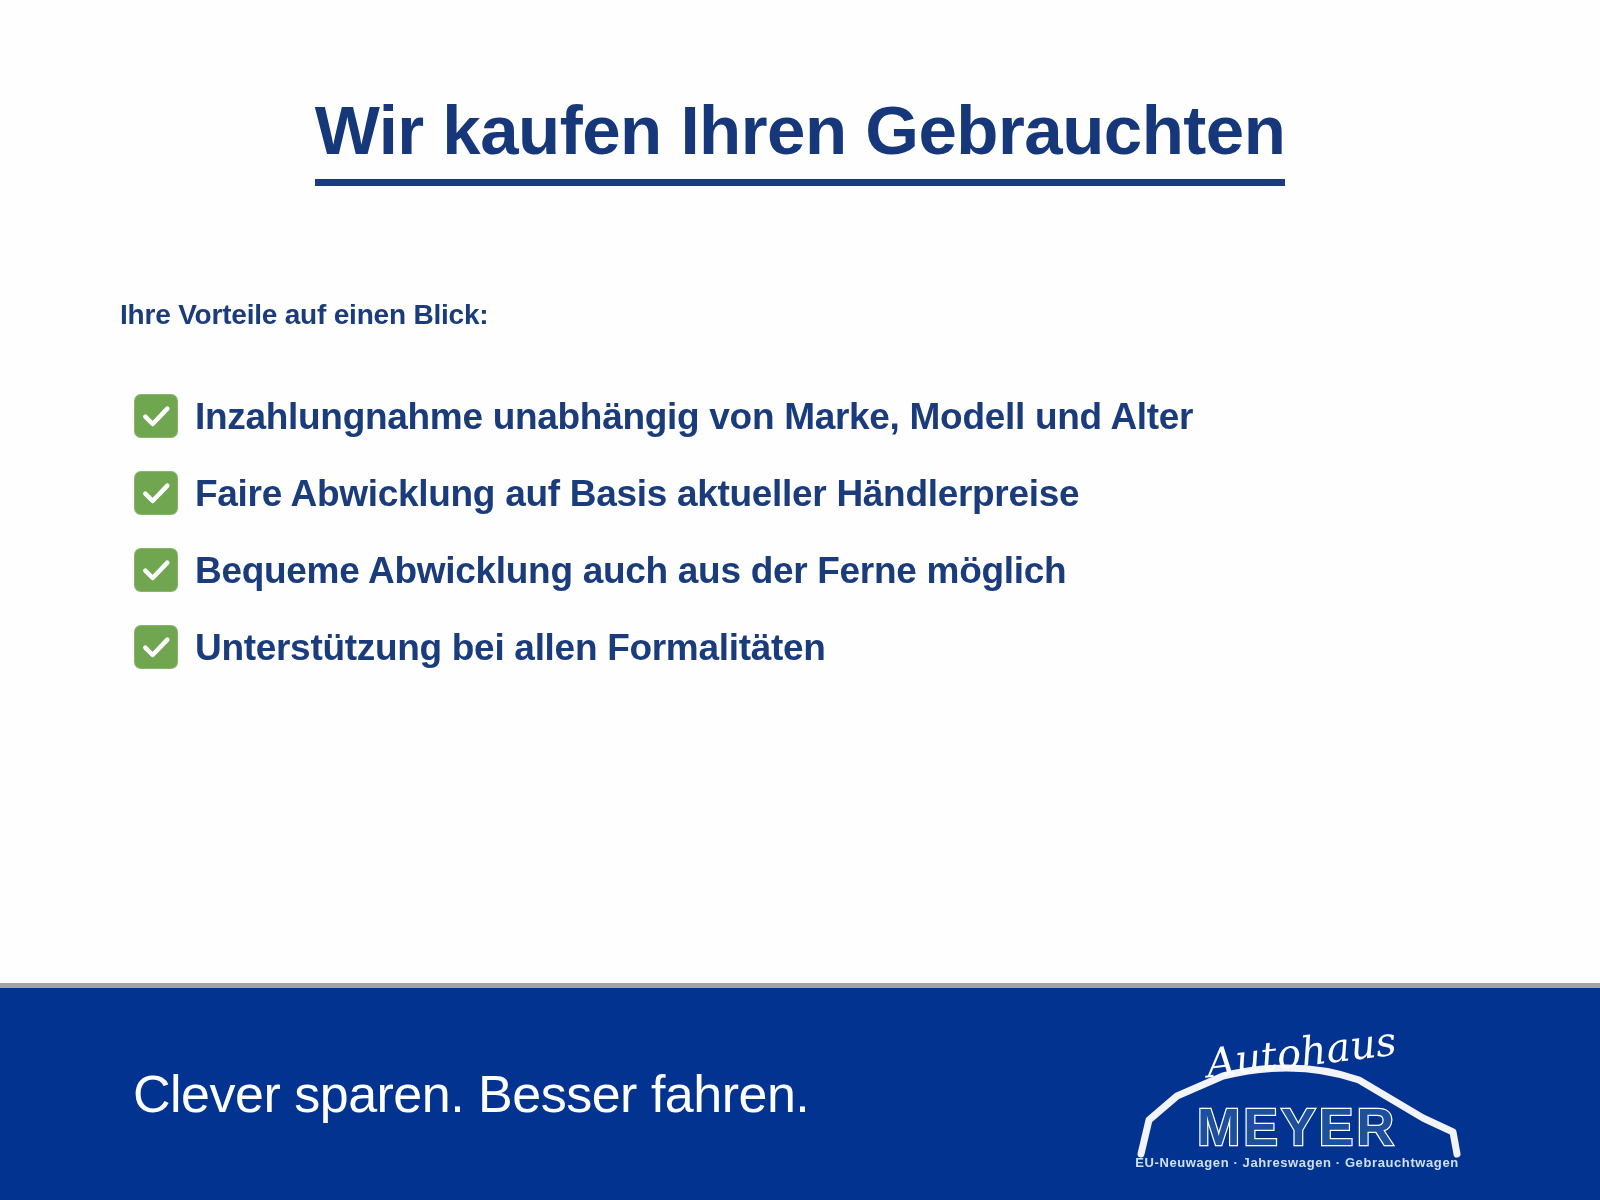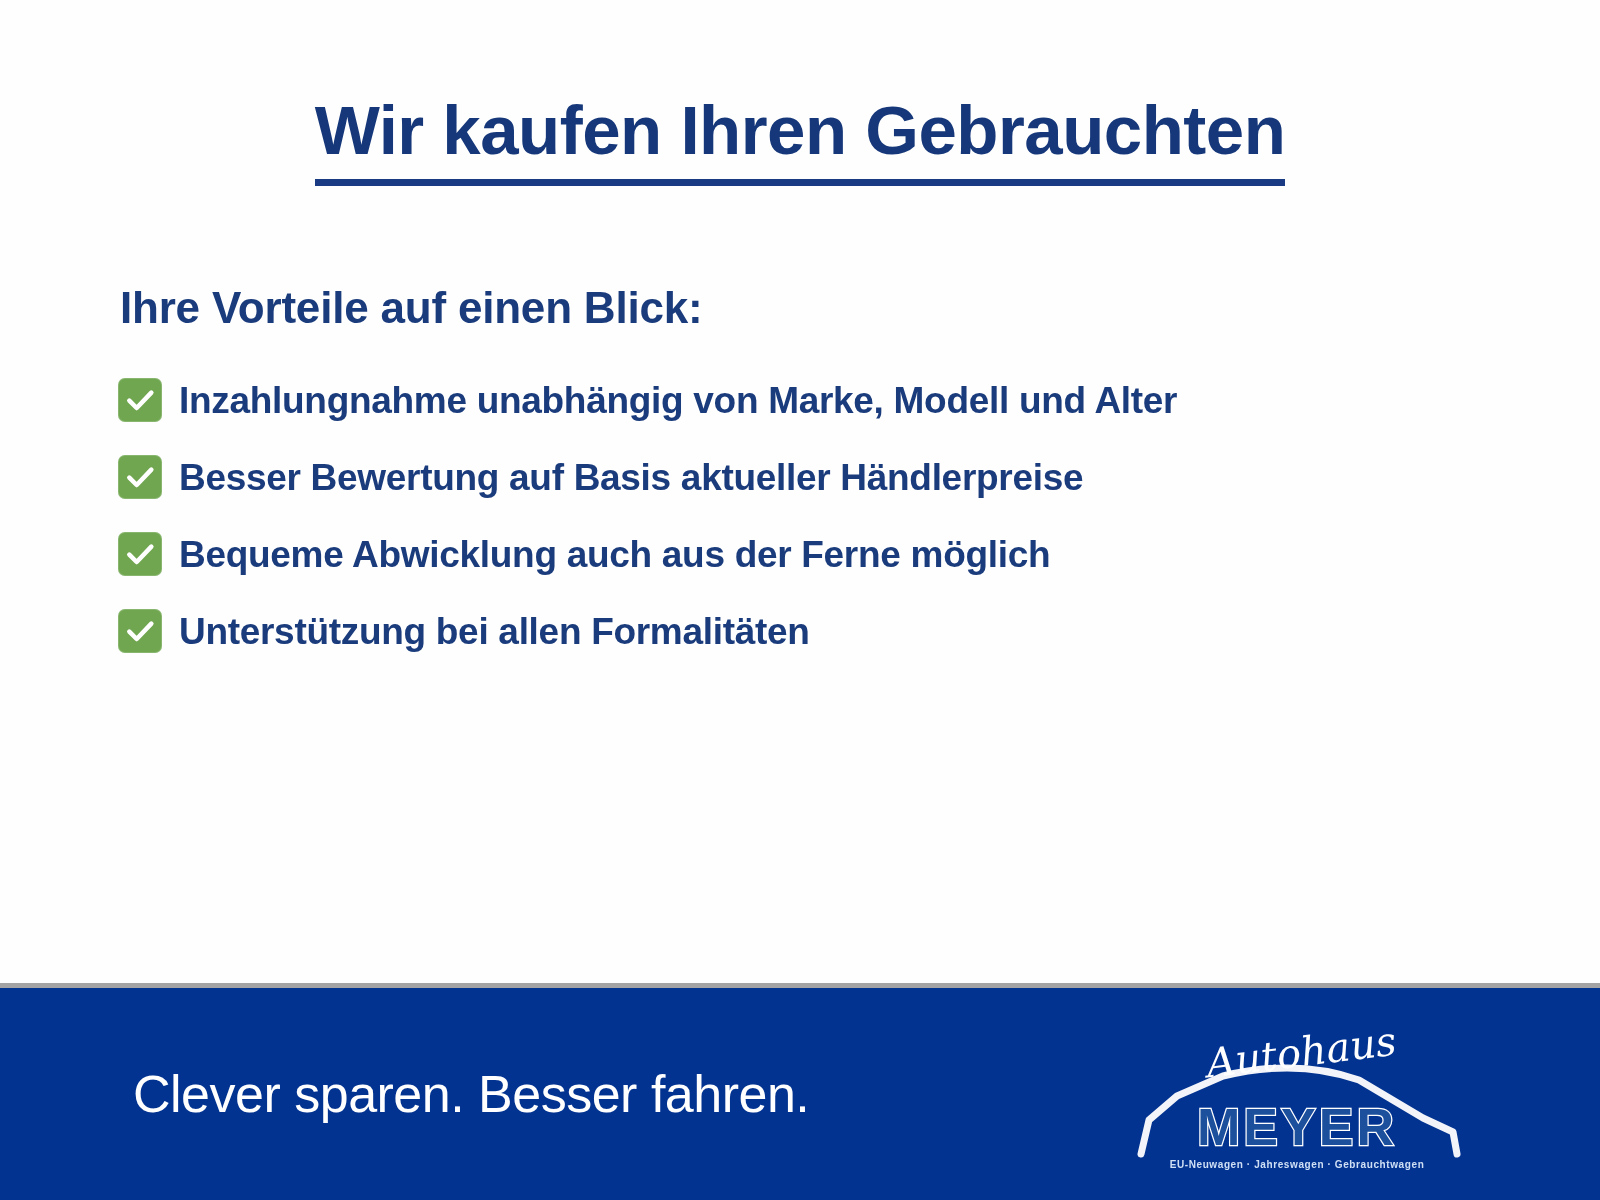--- a/index.html
+++ b/index.html
@@ -49,33 +49,33 @@
     letter-spacing: -0.5px;
     color: #16387a;
     padding-bottom: 14px;
     border-bottom: 7px solid #1b3a84;
     white-space: nowrap;
   }
 
   .subtitle {
     position: absolute;
     left: 120px;
-    top: 283px;
-    font-size: 44px;
+    top: 299px;
+    font-size: 28px;
     font-weight: 700;
     color: #1b3c7c;
     letter-spacing: -0.2px;
   }
 
   .benefits {
     position: absolute;
     left: 118px;
     top: 374px;
     list-style: none;
-    margin: 0;
+    margin: 16px;
     padding: 0;
   }
 
   .benefit-item {
     display: flex;
     align-items: center;
     height: 52px;
     margin-bottom: 25px;
   }
 
@@ -134,21 +134,21 @@
   }
   .logo svg { display: block; width: 340px; height: 160px; }
 
   .logo-sub {
     position: absolute;
     left: 0;
     right: 0;
     bottom: 4px;
     text-align: center;
     color: #cfe0f5;
-    font-size: 10px;
+    font-size: 13px;
     letter-spacing: 0.6px;
     font-weight: 700;
     white-space: nowrap;
   }
 </style>
 </head>
 <body>
 
 <div class="page">
 
@@ -170,21 +170,21 @@
         </span>
         <span class="benefit-text">Inzahlungnahme unabhängig von Marke, Modell und Alter</span>
       </li>
 
       <li class="benefit-item">
         <span class="check-icon">
           <svg viewBox="0 0 24 24" width="32" height="32" aria-hidden="true">
             <path d="M4 12.5 L9.5 18 L20.5 6.5" fill="none" stroke="#ffffff" stroke-width="3.4" stroke-linecap="round" stroke-linejoin="round"></path>
           </svg>
         </span>
-        <span class="benefit-text">Besser Bewertung auf Basis aktueller Händlerpreise</span>
+        <span class="benefit-text">Faire Abwicklung auf Basis aktueller Händlerpreise</span>
       </li>
 
 
       <li class="benefit-item">
         <span class="check-icon">
           <svg viewBox="0 0 24 24" width="32" height="32" aria-hidden="true">
             <path d="M4 12.5 L9.5 18 L20.5 6.5" fill="none" stroke="#ffffff" stroke-width="3.4" stroke-linecap="round" stroke-linejoin="round"></path>
           </svg>
         </span>
         <span class="benefit-text">Bequeme Abwicklung auch aus der Ferne möglich</span>

